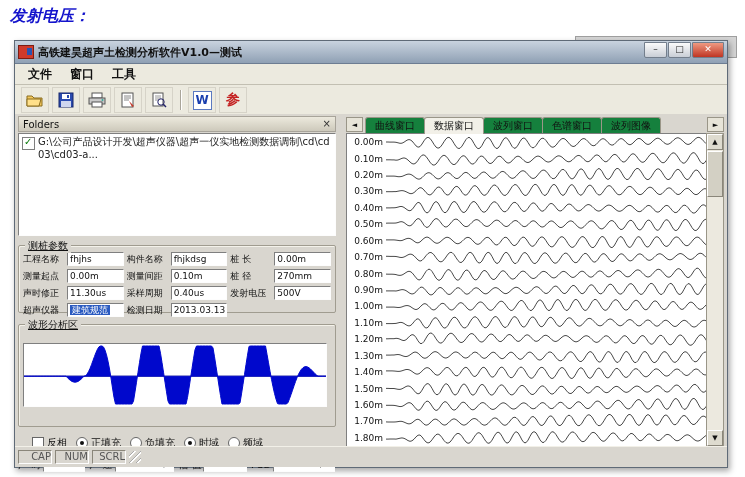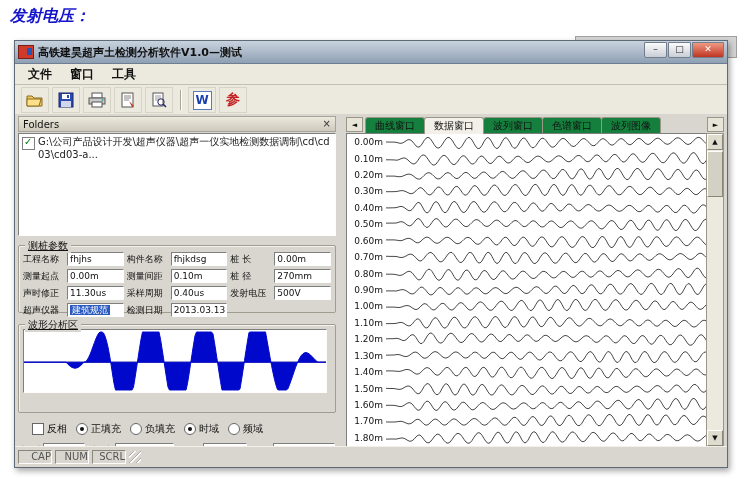--- a/index.html
+++ b/index.html
@@ -44,21 +44,21 @@
   .folder-text{font-size:10px;line-height:1.25;word-break:break-all;color:#222;}
   
   .group{position:relative;border:1px solid #a09c90;border-radius:2px;box-shadow:inset 1px 1px 0 #f4f2ea;}
   .glabel{position:absolute;top:-7px;left:6px;background:#d9d6cf;font-size:10px;padding:0 3px;z-index:2;text-decoration:underline;}
   .group.params{margin-top:9px;height:66px;}
   .pgrid{display:grid;grid-template-columns:1fr 1fr 1fr;column-gap:3px;row-gap:3px;padding:6px 4px 2px;}
   .pfield{display:flex;align-items:center;gap:2px;min-width:0;}
   .plabel{font-size:9px;width:42px;flex:none;white-space:nowrap;}
   .pvalue{flex:1;height:12px;line-height:12px;font-size:9px;padding:0 2px;overflow:hidden;white-space:nowrap;min-width:0;}
   .pvalue .sel{background:#2a5ac0;color:#fff;padding:0 2px;margin-top:28px;}
-  .group.wave{margin-top:11px;height:80px;padding:4px 4px 3px;}
+  .group.wave{margin-top:11px;height:80px;padding:18px 4px 3px;}
   #analysis-svg{display:block;}
   
   .controls-row{height:18px;display:flex;align-items:center;gap:9px;font-size:10px;margin-top:7px;padding-left:14px;}
   .opt{display:inline-flex;align-items:center;gap:3px;}
   .box{width:10px;height:10px;border:1px solid #666;background:#fff;display:inline-block;}
   .rb{width:10px;height:10px;border:1px solid #666;border-radius:50%;background:#fff;display:inline-block;position:relative;}
   .rb.on::after{content:"";position:absolute;left:2.5px;top:2.5px;width:4px;height:4px;border-radius:50%;background:#111;}
   .readouts{display:flex;align-items:center;gap:4px;margin-top:5px;font-size:10px;flex-wrap:nowrap;overflow:hidden;}
   .ro{display:flex;align-items:center;gap:2px;flex:none;}
   .rolabel{white-space:nowrap;}

